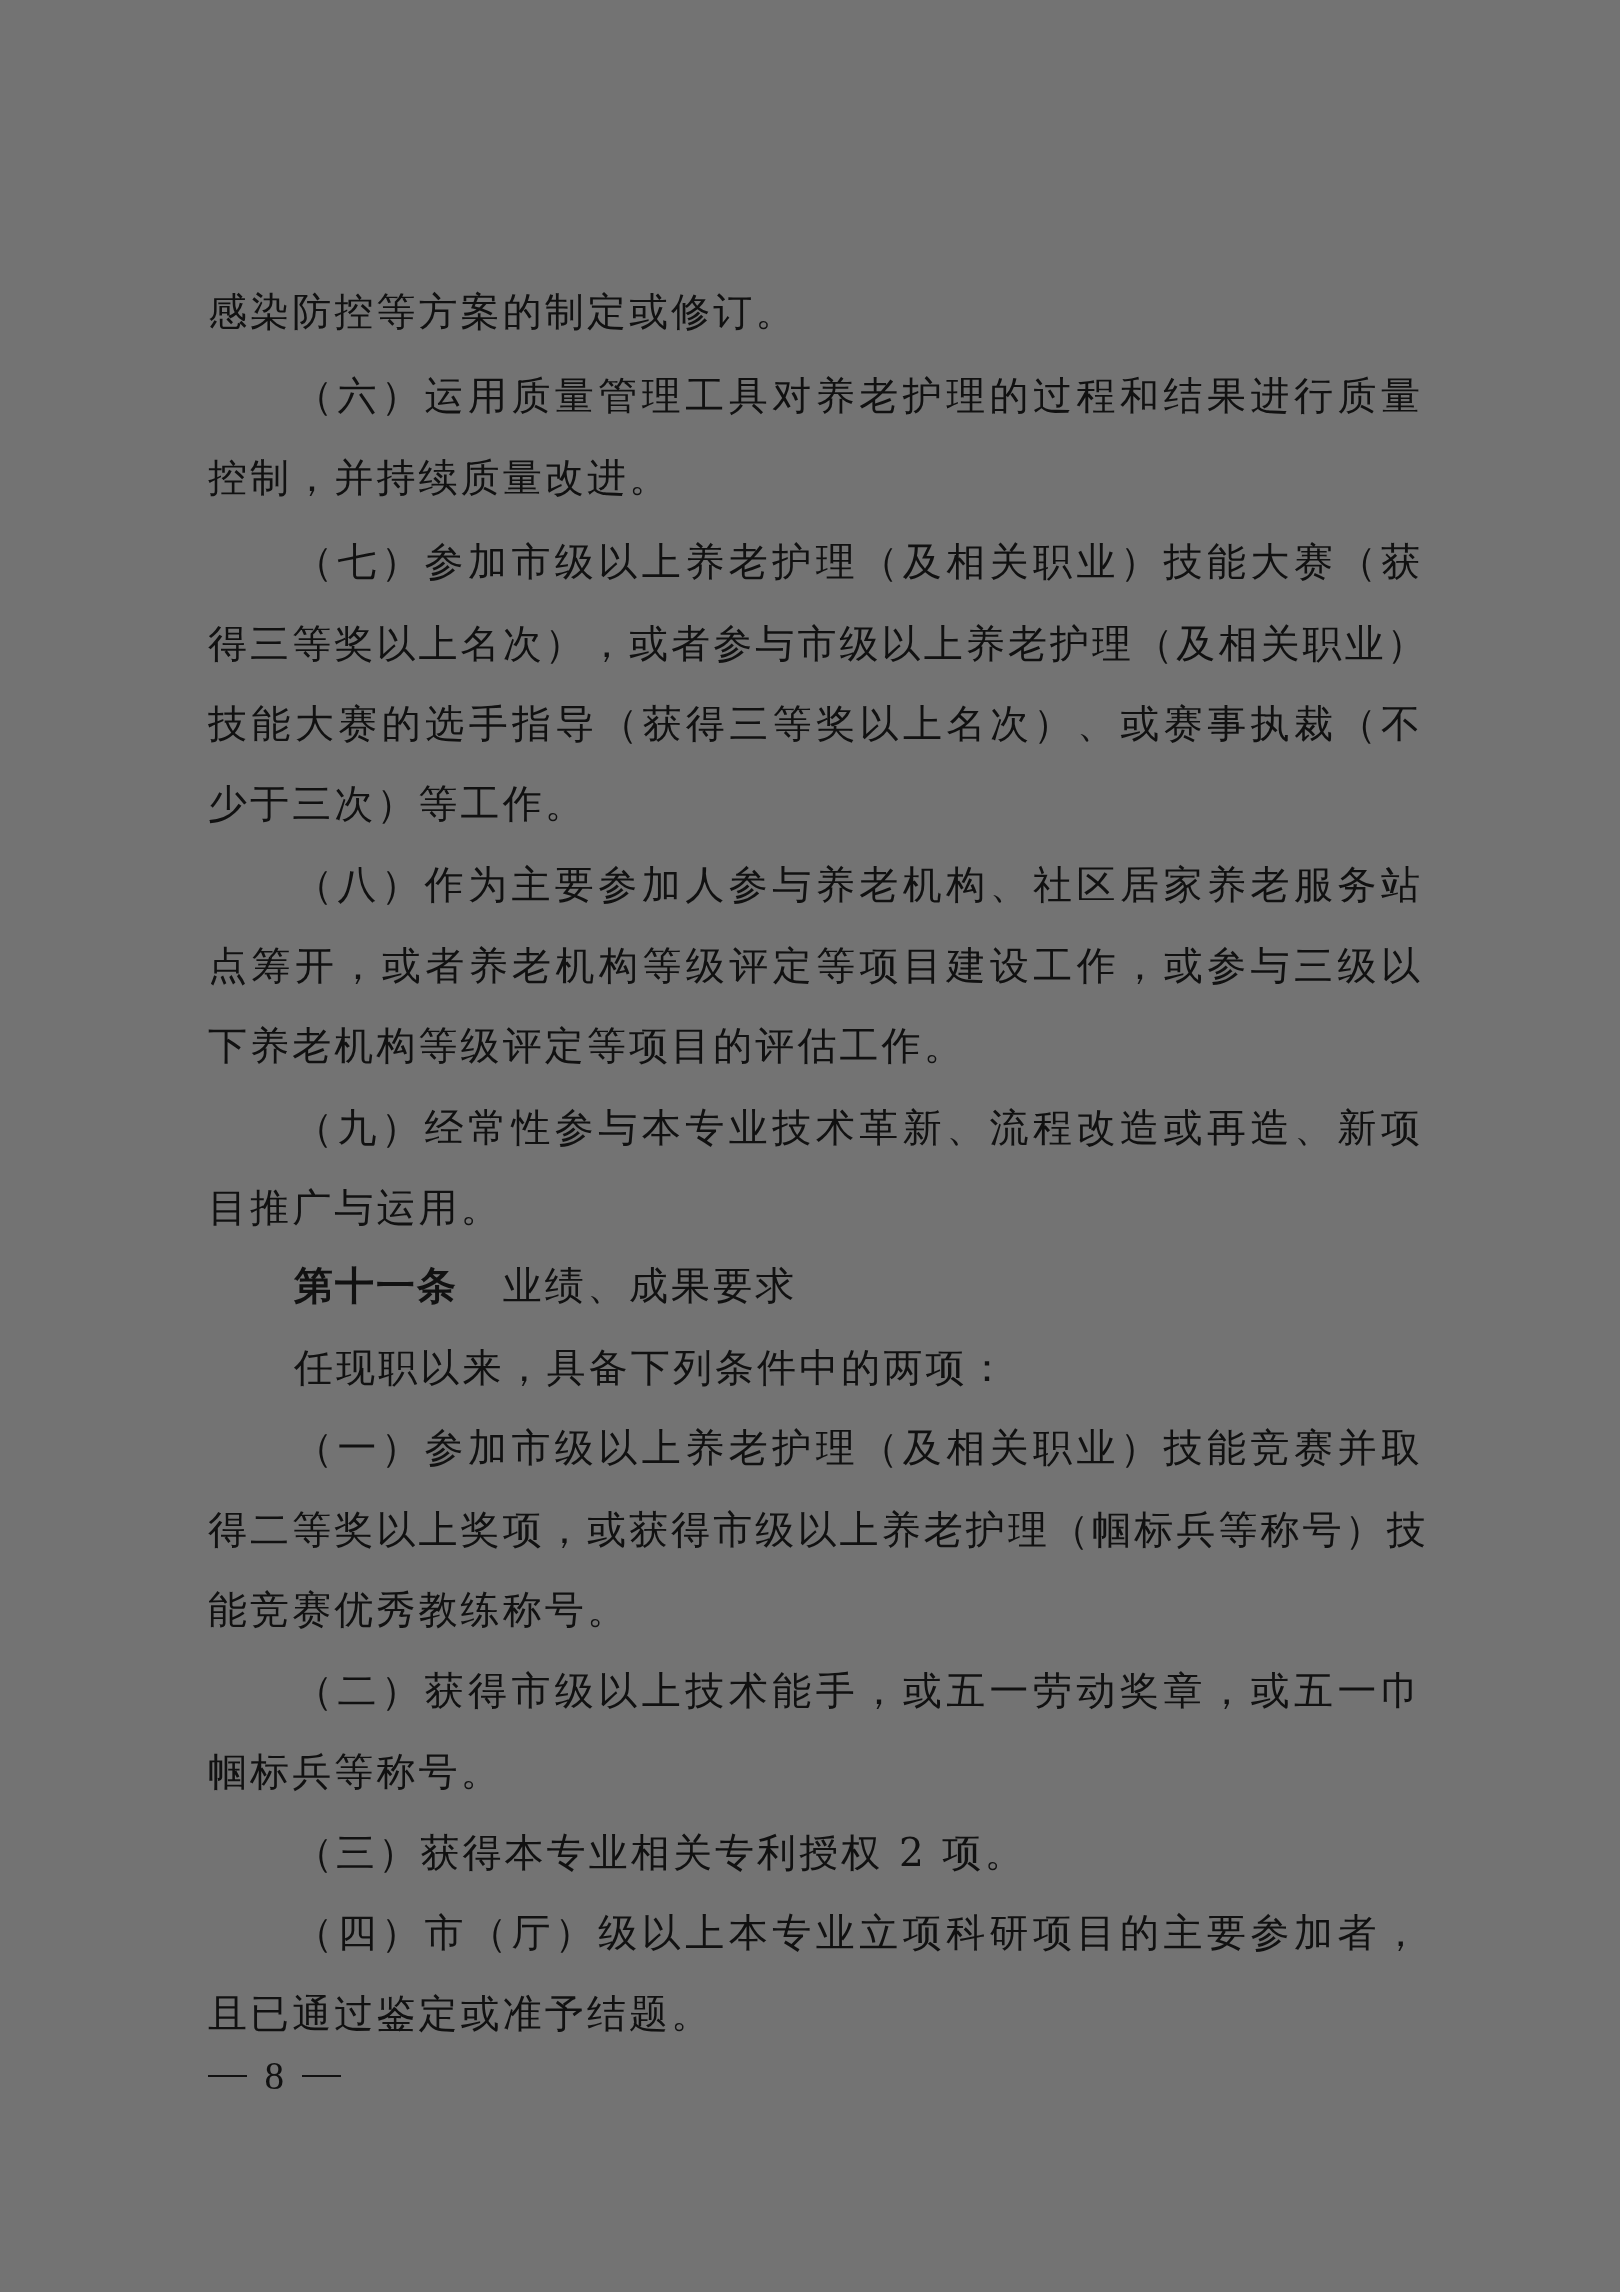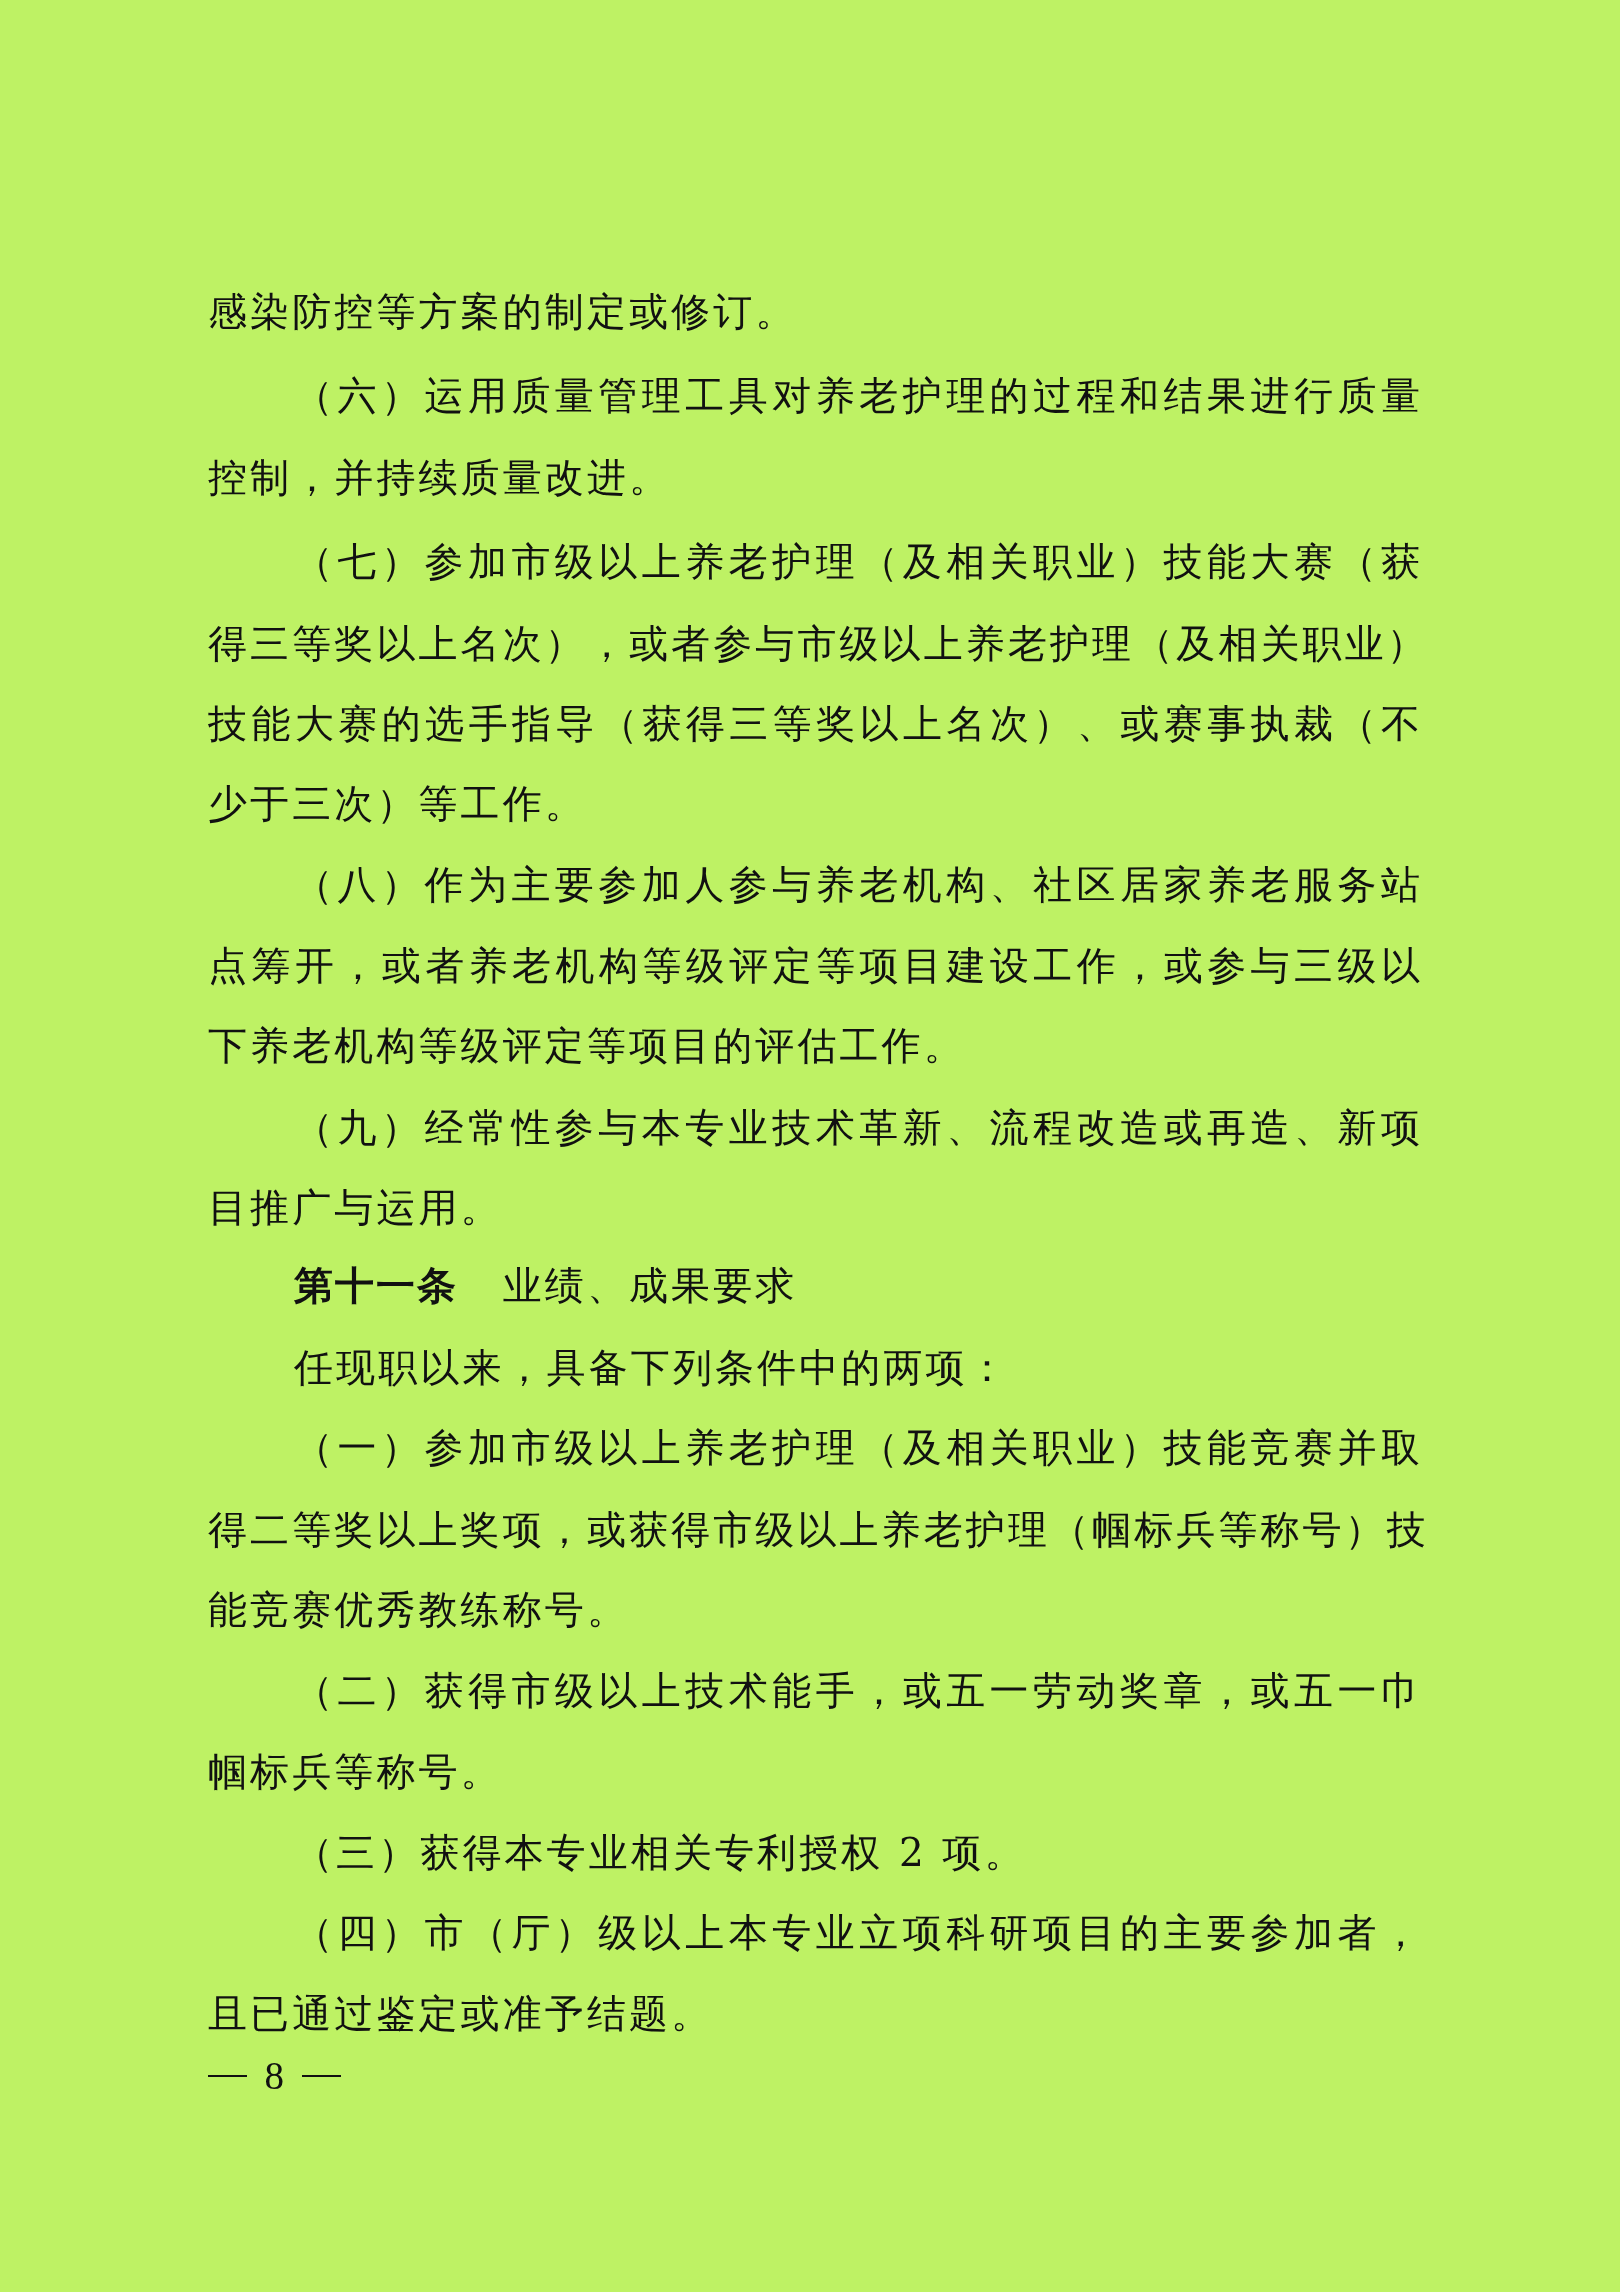--- a/index.html
+++ b/index.html
@@ -1,17 +1,17 @@
 <!DOCTYPE html>
 <html><head>
 <meta charset="utf-8">
 <style>
   html, body { margin: 0; padding: 0; background: #ffffff; }
   body { width: 1620px; height: 2293px; position: relative; overflow: hidden; }
-  .page { position: absolute; left: 0; top: 0; width: 1620px; height: 2293px; background: #bef264; }
+  .page { position: absolute; left: 0; top: 0; width: 1620px; height: 2293px; background: #737373; }
   .line {
     position: absolute;
     left: 208px;
     width: 1215px;
     font-family: "DejaVu Serif", "Liberation Serif", serif;
     font-size: 39px;
     letter-spacing: 3.1px;
     color: #111;
     white-space: nowrap;
     line-height: 49px;

